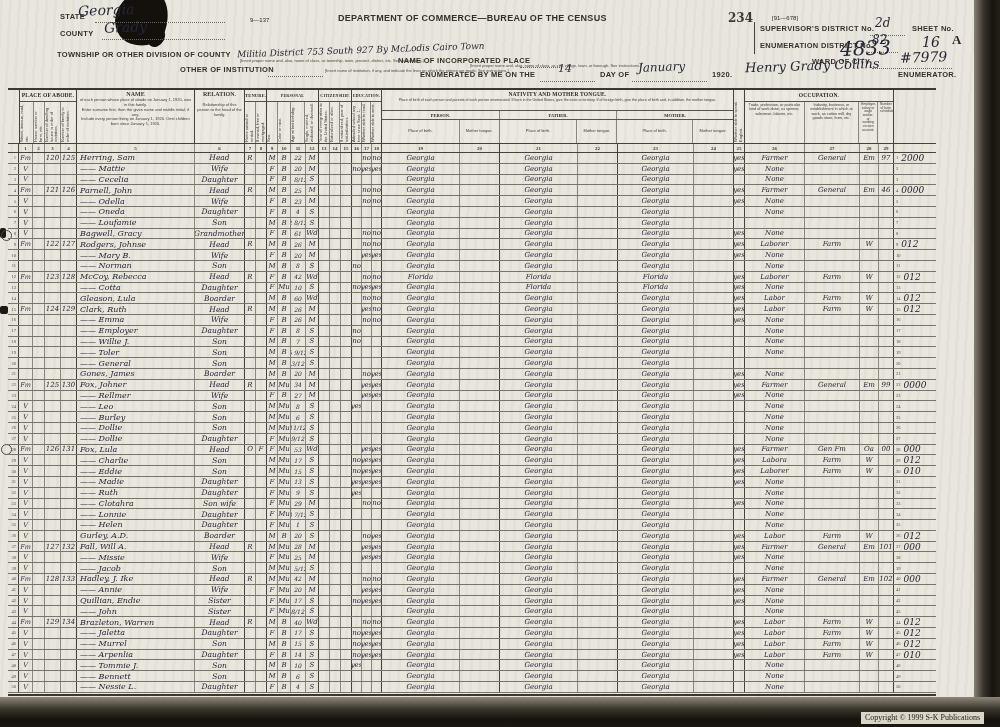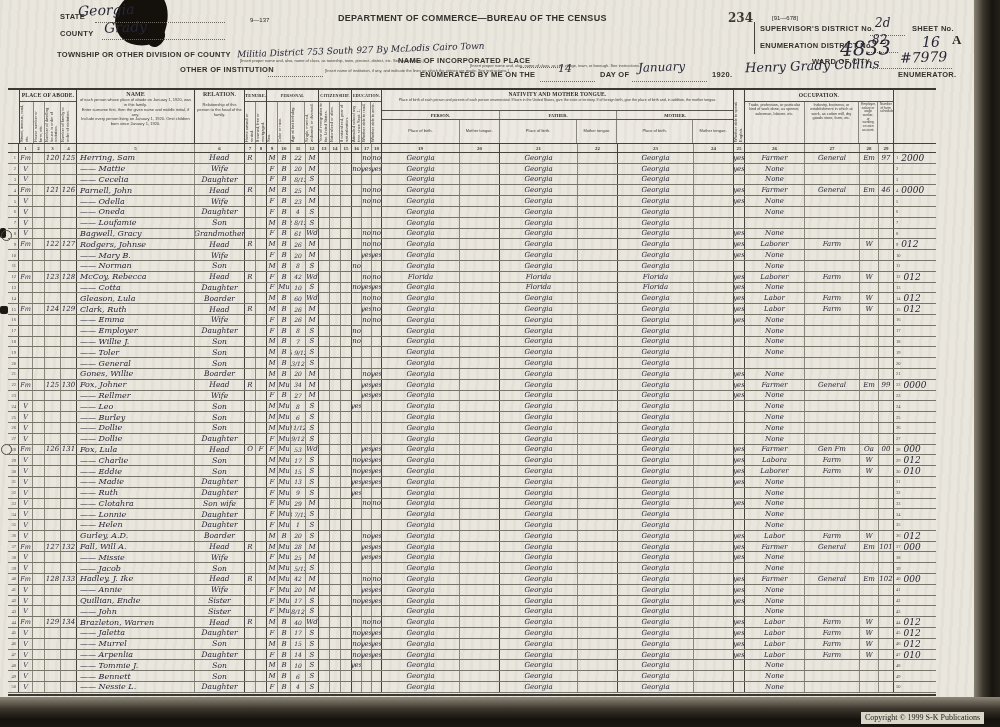--- a/index.html
+++ b/index.html
@@ -1032,21 +1032,21 @@
             <span class="pn">20</span>
             <span class="cellhw mg"></span>
           </div>
         </div>
         <div class="trow">
           <div class="bc lnL pn" style="width: 11px;">21</div>
           <div class="bc cellhw mark" style="width: 14px;"></div>
           <div class="bc cellhw" style="width: 12px;"></div>
           <div class="bc cellhw" style="width: 16px;"></div>
           <div class="bc hb cellhw" style="width: 16px;"></div>
-          <div class="bc cellhw nm" style="width: 118px;">Gones, Willie</div>
+          <div class="bc cellhw nm" style="width: 118px;">Gones, James</div>
           <div class="bc hb cellhw rel" style="width: 50px;">Boarder</div>
           <div class="bc cellhw" style="width: 11px;"></div>
           <div class="bc hb cellhw" style="width: 11px;"></div>
           <div class="bc cellhw" style="width: 11px;">M</div>
           <div class="bc cellhw" style="width: 13px;">B</div>
           <div class="bc cellhw age" style="width: 15px;">20</div>
           <div class="bc hb cellhw" style="width: 13px;">M</div>
           <div class="bc cellhw" style="width: 11px;"></div>
           <div class="bc cellhw" style="width: 11px;"></div>
           <div class="bc hb cellhw" style="width: 11px;"></div>

